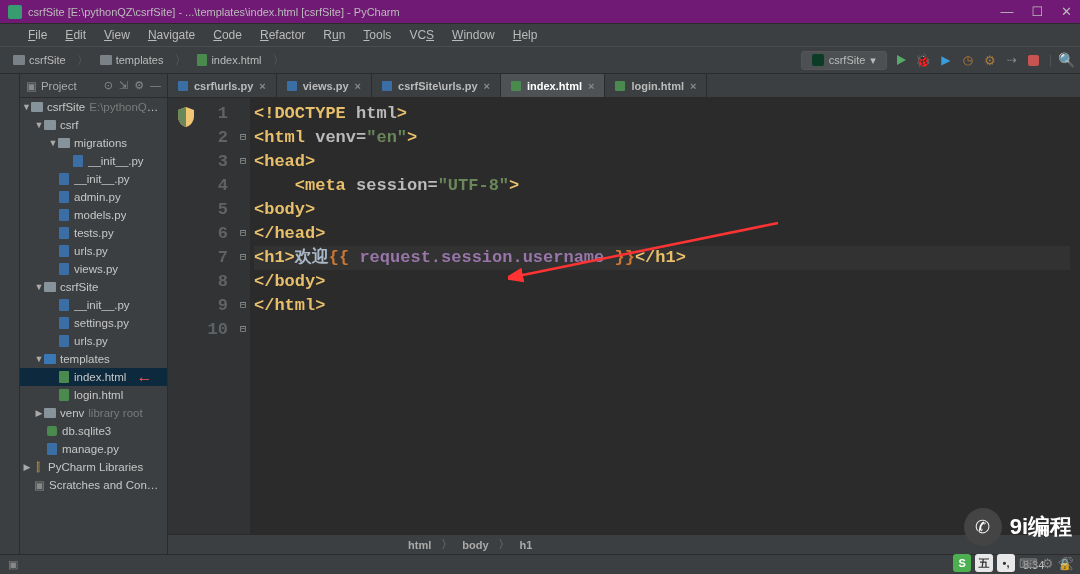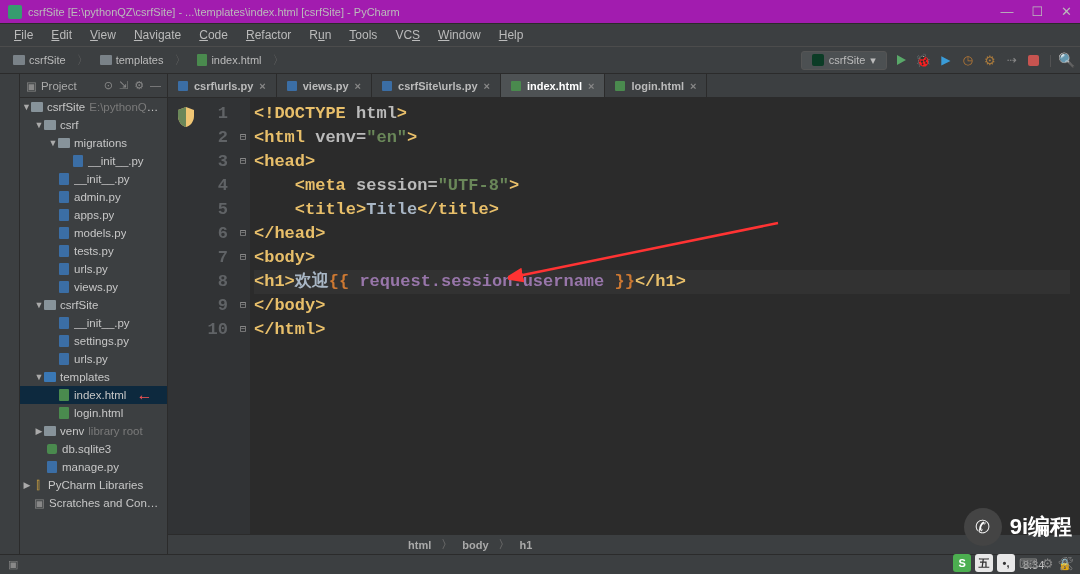--- a/index.html
+++ b/index.html
@@ -1,21 +1,21 @@
 <!DOCTYPE html>
 <html><head>
 <meta charset="utf-8">
 <style>
 * { margin: 0; padding: 0; box-sizing: border-box; }
 body { font-family: "Segoe UI", Arial, sans-serif; font-size: 12px; background: #2b2b2b; color: #bbb; overflow: hidden; width: 1080px; height: 574px; position: relative; }
-.title-bar { height: 24px; background: #a21caf; display: flex; align-items: center; padding: 0 8px; color: #bbb; font-size: 11px; justify-content: space-between; border-bottom: 1px solid #2b2b2b; }
+.title-bar { height: 24px; background: #701a75; display: flex; align-items: center; padding: 0 8px; color: #bbb; font-size: 11px; justify-content: space-between; border-bottom: 1px solid #2b2b2b; }
 .title-left { display: flex; align-items: center; gap: 6px; }
 .title-icon { width: 14px; height: 14px; background: #379c6f; border-radius: 2px; }
 .win-controls { display: flex; gap: 18px; color: #bbb; font-size: 13px; }
-.menubar { height: 22px; background: #3c3f41; display: flex; align-items: center; padding: 0 6px; gap: 2px; font-size: 12px; }
+.menubar { height: 22px; background: #3c3f41; display: flex; align-items: center; padding: 0 20px; gap: 2px; font-size: 12px; }
 .menubar span { padding: 2px 8px; cursor: pointer; }
 .menubar span u { text-decoration: underline; }
 .breadcrumb-row { height: 28px; background: #3c3f41; display: flex; align-items: center; padding: 0 6px; justify-content: space-between; border-top: 1px solid #4c4c4c; border-bottom: 1px solid #2b2b2b; }
 .breadcrumb-left { display: flex; align-items: center; gap: 2px; }
 .crumb { display: flex; align-items: center; gap: 4px; padding: 2px 6px; border: 1px solid transparent; border-radius: 3px; font-size: 11px; }
 .crumb-sep { color: #666; margin: 0 2px; }
 .folder-ico { width: 12px; height: 10px; background: #7a8288; border-radius: 1px; }
 .file-ico-sm { width: 10px; height: 12px; background: #4a8a4e; border-radius: 1px; }
 .run-controls { display: flex; align-items: center; gap: 8px; }
 .run-select { background: #4c5052; border: 1px solid #555; padding: 2px 10px; border-radius: 3px; font-size: 11px; display: flex; align-items: center; gap: 5px; }
@@ -199,26 +199,20 @@
       <div class="tree-row" style="padding-left:38px">
           <span class="tree-ico">
             <span class="t-py"></span>
           </span>
           <span class="tree-label">admin.py</span>
         </div>
       <div class="tree-row" style="padding-left:38px">
           <span class="tree-ico">
             <span class="t-py"></span>
           </span>
-          <span class="tree-label">apps.py</span>
-        </div>
-      <div class="tree-row" style="padding-left:38px">
-          <span class="tree-ico">
-            <span class="t-py"></span>
-          </span>
           <span class="tree-label">models.py</span>
         </div>
       <div class="tree-row" style="padding-left:38px">
           <span class="tree-ico">
             <span class="t-py"></span>
           </span>
           <span class="tree-label">tests.py</span>
         </div>
       <div class="tree-row" style="padding-left:38px">
           <span class="tree-ico">
@@ -368,23 +362,22 @@
           <div class="fold-mark">⊟</div>
           <div class="fold-mark"></div>
           <div class="fold-mark">⊟</div>
           <div class="fold-mark">⊟</div>
       </div>
       <div class="code">
         <div class="code-line"><span class="tag">&lt;!DOCTYPE </span><span class="attr">html</span><span class="tag">&gt;</span></div>
         <div class="code-line"><span class="tag">&lt;html </span><span class="attr">venv=</span><span class="str">"en"</span><span class="tag">&gt;</span></div>
         <div class="code-line"><span class="tag">&lt;head&gt;</span></div>
         <div class="code-line">    <span class="tag">&lt;meta </span><span class="attr">session=</span><span class="str">"UTF-8"</span><span class="tag">&gt;</span></div>
-        <div class="code-line">    <span class="tag">&lt;title&gt;</span><span class="txt">Title</span><span class="tag">&lt;/title&gt;</span></div>
+        <div class="code-line"><span class="tag">&lt;body&gt;</span></div>
         <div class="code-line"><span class="tag">&lt;/head&gt;</span></div>
-        <div class="code-line"><span class="tag">&lt;body&gt;</span></div>
         <div class="code-line hl-line"><span class="tag">&lt;h1&gt;</span><span class="txt">欢迎</span><span class="tmpl">{{ </span><span class="var">request.session.username</span><span class="tmpl"> }}</span><span class="tag">&lt;/h1&gt;</span></div>
         <div class="code-line"><span class="tag">&lt;/body&gt;</span></div>
         <div class="code-line"><span class="tag">&lt;/html&gt;</span></div>
       </div>
       <svg class="arrow-annot" style="left:340px;top:120px;width:280px;height:80px">
         <defs>
             <marker id="ah" markerWidth="10" markerHeight="10" refX="2" refY="3" orient="auto">
               <path d="M0,0 L0,6 L8,3 z" fill="#ff3333"></path>
             </marker>
           </defs>

